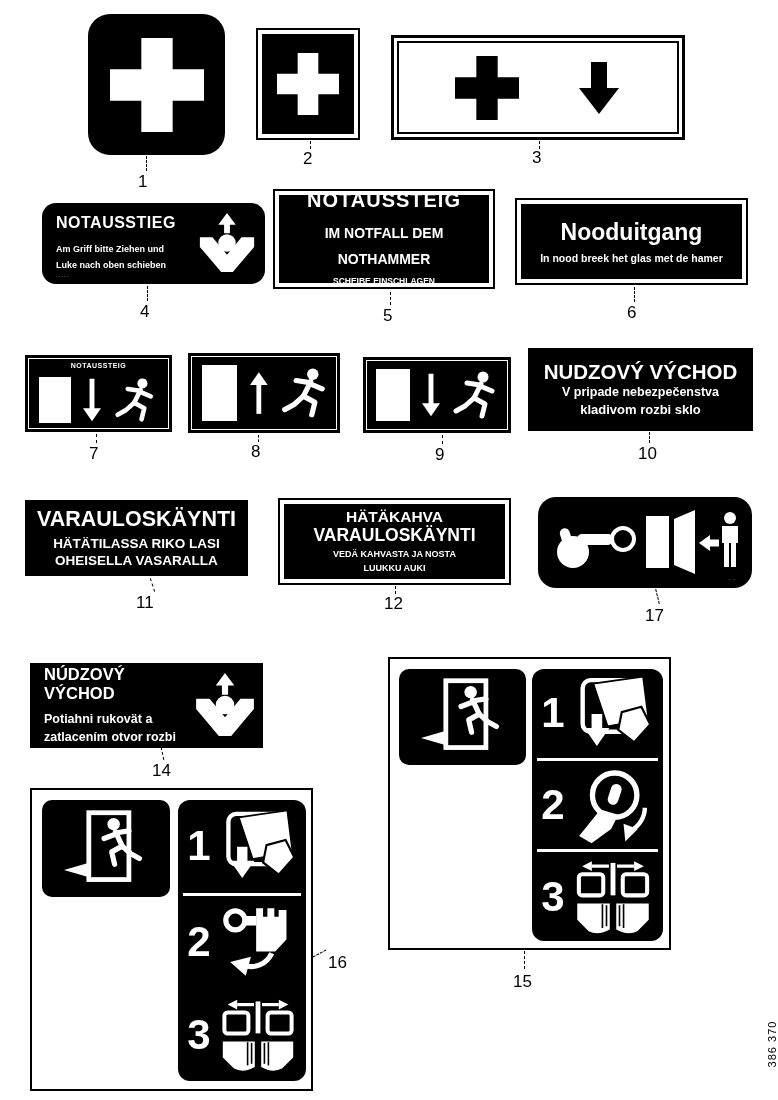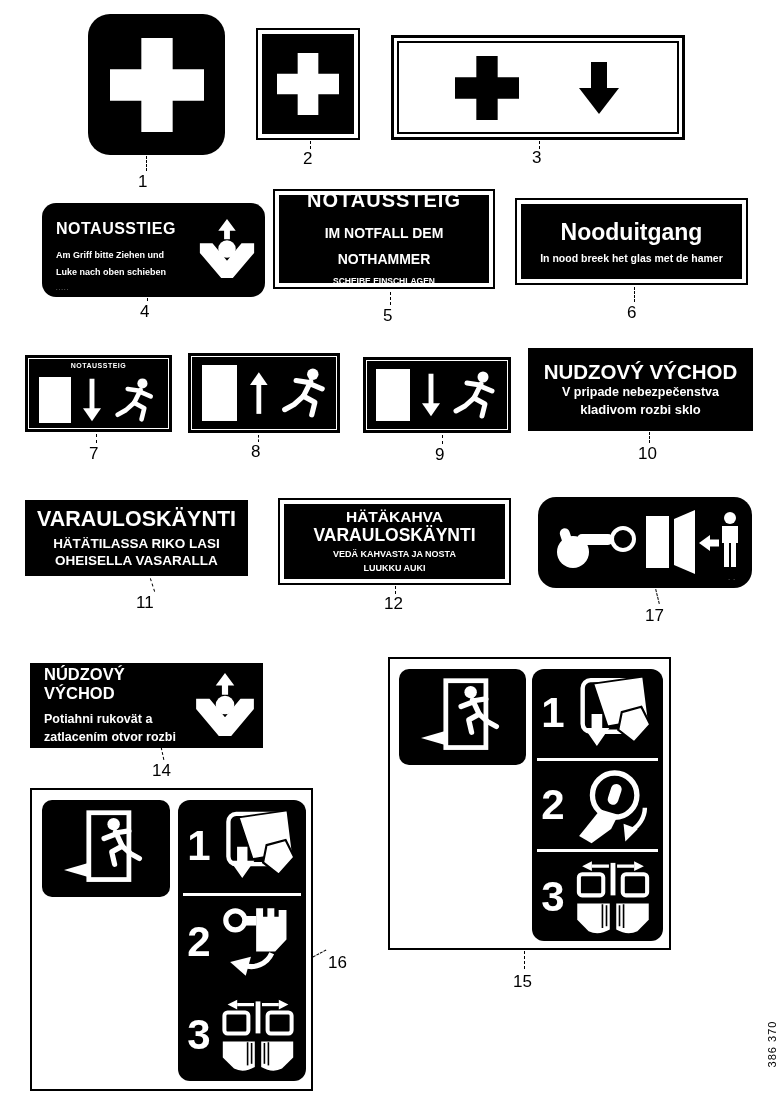--- a/index.html
+++ b/index.html
@@ -56,21 +56,21 @@
       <svg width="64" height="64" viewBox="0 0 30 30">
         <polygon points="10,0 20,0 20,10 30,10 30,20 20,20 20,30 10,30 10,20 0,20 0,10 10,10" fill="#000"></polygon>
       </svg>
       <svg width="44" height="56" viewBox="0 0 22 28">
         <rect x="7" y="1" width="8" height="14" fill="#000"></rect>
         <polygon points="11,27 1,14 21,14" fill="#000"></polygon>
       </svg>
     </div>
   </div>
 
-  <div class="plate" style="left:42px;top:203px;width:223px;height:94px;border-radius:14px;display:flex;align-items:center;padding:8px 8px 8px 14px;">
+  <div class="plate" style="left:42px;top:203px;width:223px;height:81px;border-radius:14px;display:flex;align-items:center;padding:8px 8px 8px 14px;">
     <div style="flex:1;">
       <div class="b" style="font-size:16px;letter-spacing:.5px;margin-bottom:9px;">NOTAUSSTIEG</div>
       <div class="b" style="font-size:9px;line-height:1.8;">Am Griff bitte Ziehen und</div>
       <div class="b" style="font-size:9px;line-height:1.8;">Luke nach oben schieben</div>
     </div>
     <svg width="60" height="62" viewBox="0 0 60 64" style="flex:0 0 auto;">
       <polygon points="30,0 39,12 33,12 33,21 27,21 27,12 21,12" fill="#fff"></polygon>
       <circle cx="30" cy="31" r="9" fill="#fff"></circle>
       <path d="M2,25 L15,25 L30,43 L45,25 L58,25 L58,35 L36,61 L24,61 L2,35 Z" fill="#fff"></path>
     </svg>

